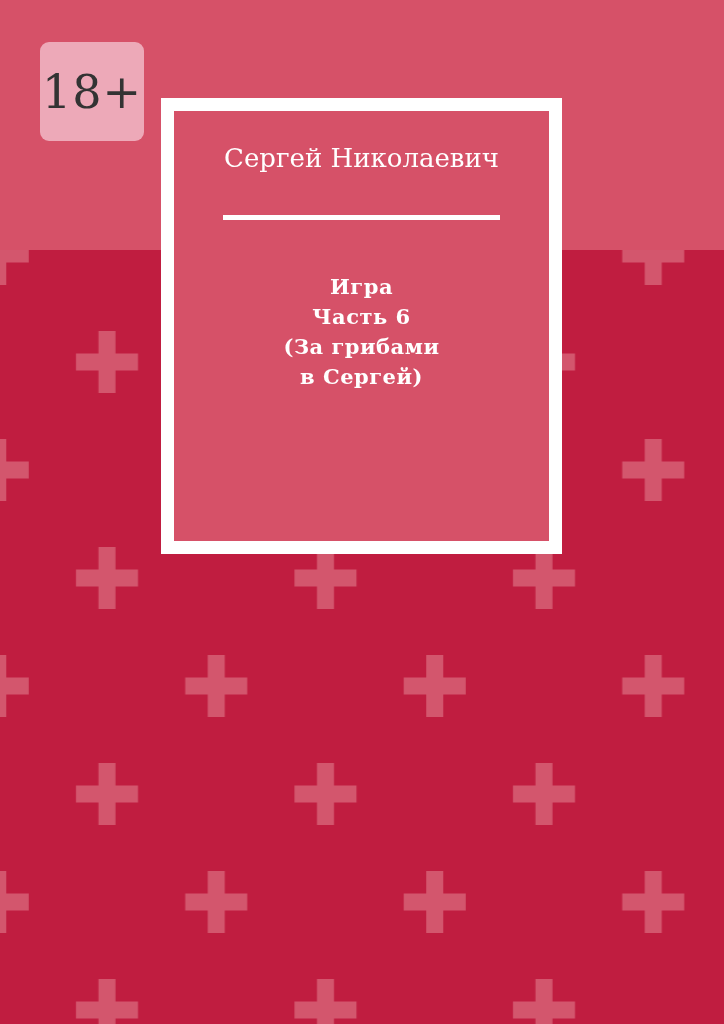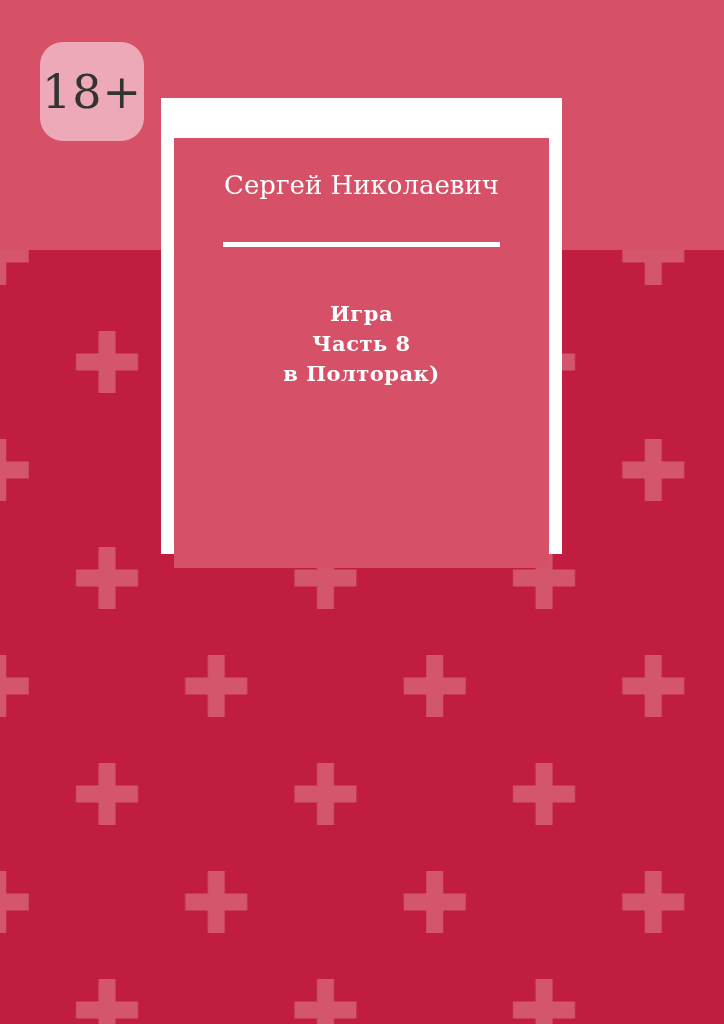--- a/index.html
+++ b/index.html
@@ -40,21 +40,21 @@
     width: 724px; height: 1024px;
     z-index: 2;
     display: block;
   }
   .plus-glyph { fill: var(--pattern-plus, #d3566d); }
   .age-badge {
     position: absolute;
     left: 40px; top: 42px;
     width: 104px; height: 99px;
     background: var(--badge-bg, #eda9b8);
-    border-radius: 23px;
+    border-radius: 9px;
     z-index: 4;
     display: flex;
     align-items: center;
     justify-content: center;
   }
   .age-badge span {
     font-size: 46px;
     line-height: 1;
     color: var(--badge-text, #333333);
     letter-spacing: 1px;
@@ -65,21 +65,20 @@
     width: 401px; height: 456px;
     background: var(--frame, #ffffff);
     z-index: 3;
     padding: 13px;
   }
   .title-box-inner {
     width: 100%; height: 100%;
     background: var(--panel, #d65168);
     text-align: center;
     overflow: hidden;
-    margin-top: 27px;
   }
   .author {
     margin-top: 30px;
     font-size: 26px;
     line-height: 35px;
     font-weight: normal;
     color: var(--text, #ffffff);
   }
   .divider {
     width: 277px;
@@ -122,20 +121,21 @@
     <div class="title-box-inner">
 
       <div class="author">
         <div>Сергей Николаевич</div>
       </div>
 
       <div class="divider"></div>
 
       <div class="book-title">
         <div>Игра</div>
-        <div>Часть 8</div>
-        <div>в Полторак)</div>
+        <div>Часть 6</div>
+        <div>(За грибами</div>
+        <div>в Сергей)</div>
       </div>
 
     </div>
   </div>
 
 </div>
 
 </body></html>

